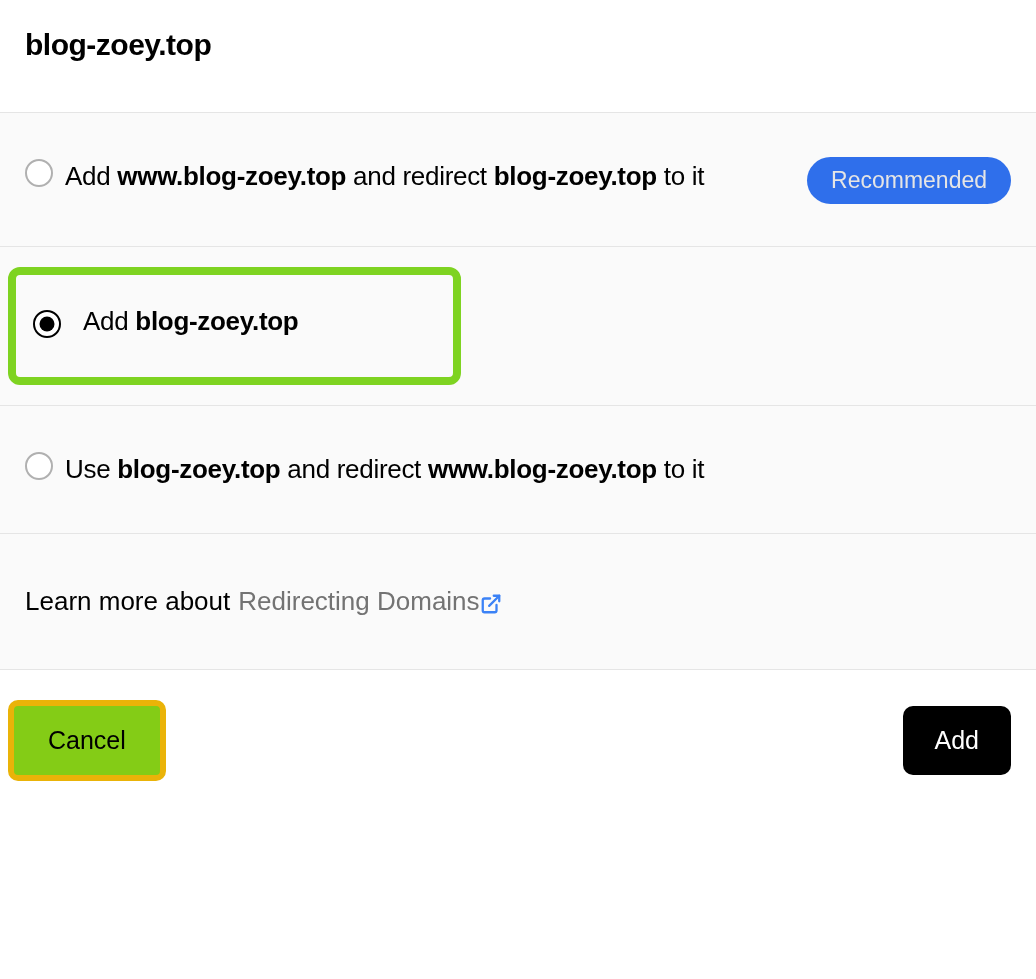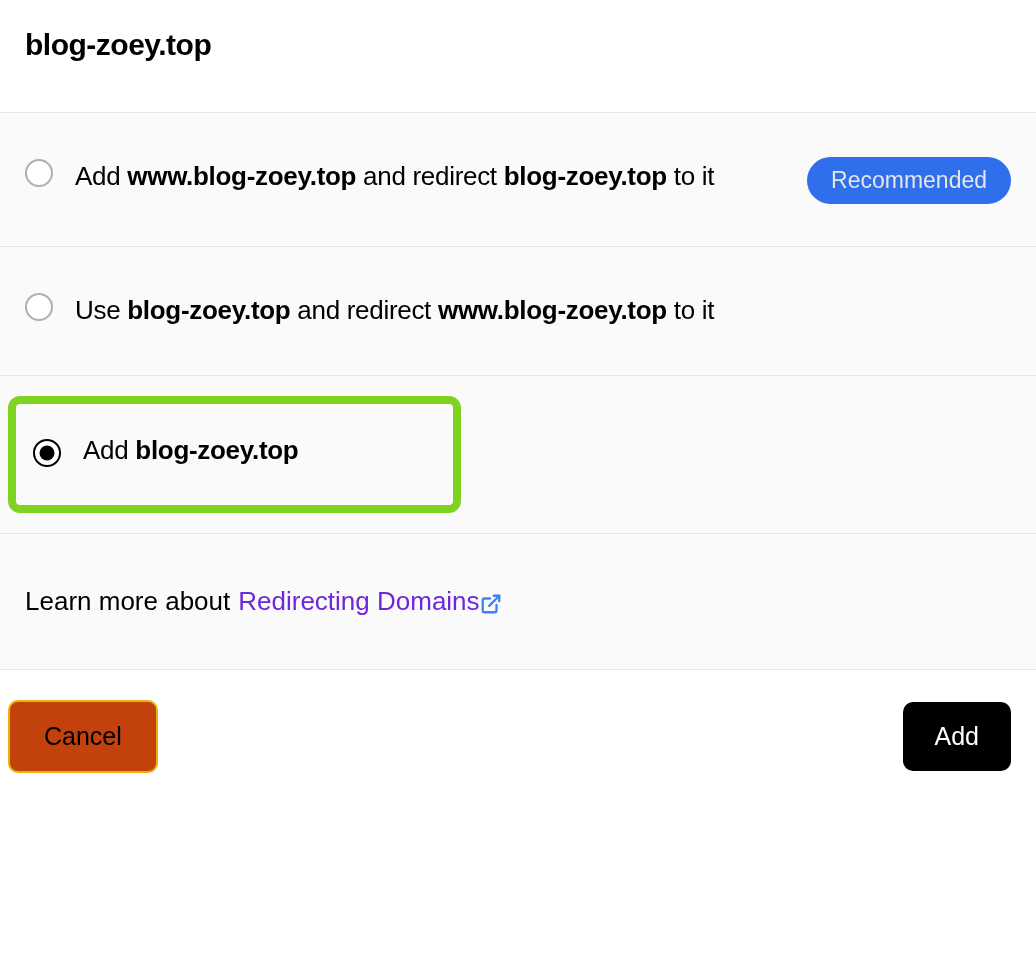--- a/index.html
+++ b/index.html
@@ -32,21 +32,21 @@
       background: #fafafa;
     }
     .option-row {
       border-bottom: 1px solid #e5e5e5;
       background: #fafafa;
     }
     .option-inner {
       display: flex;
       align-items: flex-start;
       padding: 42px 25px;
-      gap: 22px;
+      gap: 12px;
     }
     .option-row.highlighted {
       padding: 20px 0 20px 8px;
       background: #fafafa;
     }
     .option-row.highlighted .highlight-box {
       border: 8px solid #7ed321;
       border-radius: 12px;
       background: #fafafa;
       width: 453px;
@@ -106,21 +106,21 @@
     .learn-more-row {
       padding: 52px 25px 52px 25px;
       font-size: 26px;
       background: #fafafa;
       border-bottom: 1px solid #e5e5e5;
       display: flex;
       align-items: flex-start;
       gap: 8px;
     }
     .link {
-      color: #6d28d9;
+      color: #737373;
       text-decoration: none;
       display: inline-flex;
       align-items: center;
     }
     .external-icon {
       width: 22px;
       height: 22px;
       display: inline-block;
     }
     .footer {
@@ -133,23 +133,23 @@
     .btn {
       font-size: 25px;
       font-weight: 500;
       padding: 20px 30px;
       border-radius: 10px;
       cursor: pointer;
       border: none;
       font-family: inherit;
     }
     .btn-cancel {
-      background: #c2410c;
+      background: #84cc16;
       color: #000000;
-      border: 2px solid #eab308;
+      border: 6px solid #eab308;
       padding: 20px 34px;
     }
     .btn-add {
       background: #000000;
       color: #ffffff;
       padding: 20px 32px;
     }
   </style>
 </head>
 <body>
@@ -163,34 +163,34 @@
   <div class="option-row">
     <div class="option-inner">
       <div class="radio"></div>
       <div class="option-text">
         <span>Add </span><b>www.blog-zoey.top</b><span> and redirect </span><b>blog-zoey.top</b><span> to it</span>
       </div>
       <div class="badge">Recommended</div>
     </div>
   </div>
 
+  <div class="option-row highlighted">
+    <div class="highlight-box">
+      <div class="radio selected"></div>
+      <div class="option-text">
+        <span>Add </span><b>blog-zoey.top</b>
+      </div>
+    </div>
+  </div>
+
   <div class="option-row">
     <div class="option-inner">
       <div class="radio"></div>
       <div class="option-text">
         <span>Use </span><b>blog-zoey.top</b><span> and redirect </span><b>www.blog-zoey.top</b><span> to it</span>
-      </div>
-    </div>
-  </div>
-
-  <div class="option-row highlighted">
-    <div class="highlight-box">
-      <div class="radio selected"></div>
-      <div class="option-text">
-        <span>Add </span><b>blog-zoey.top</b>
       </div>
     </div>
   </div>
 
   <div class="learn-more-row">
     <span>Learn more about </span>
     <a class="link" href="#">
       <span>Redirecting Domains</span>
       <span class="external-icon">
         <svg viewBox="0 0 24 24" fill="none" stroke="#3b82f6" stroke-width="2.5" stroke-linecap="round" stroke-linejoin="round">

